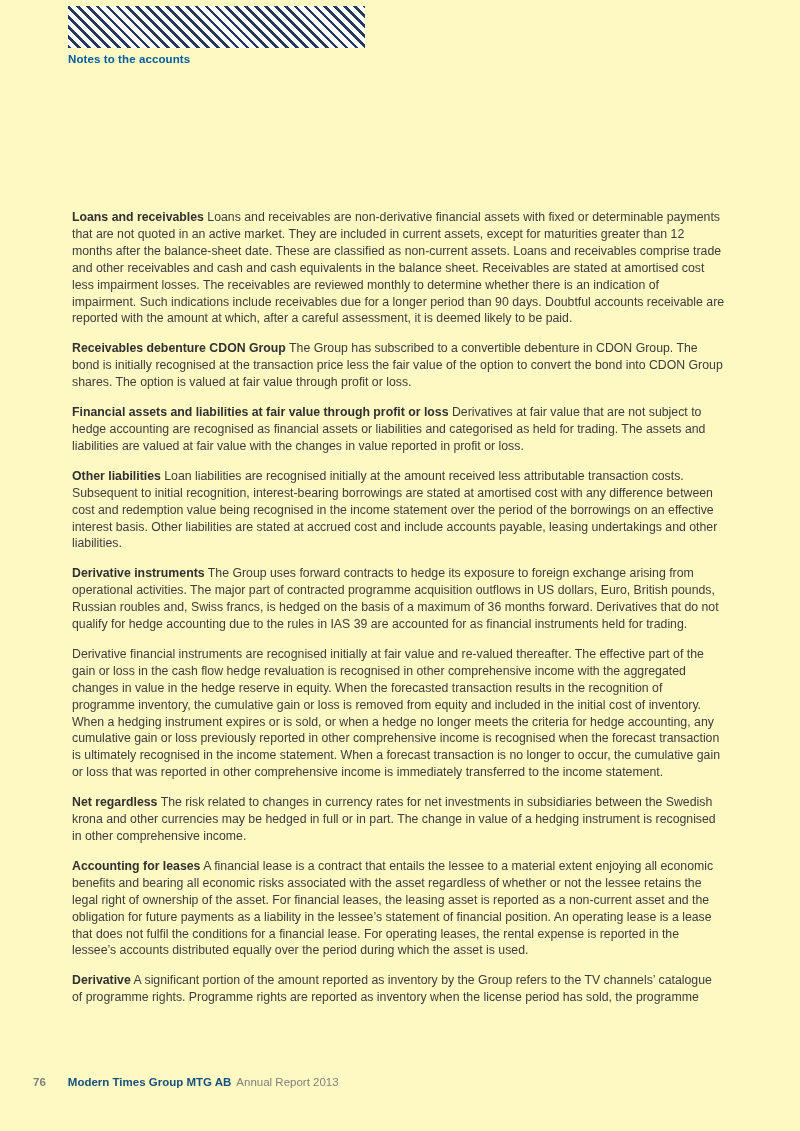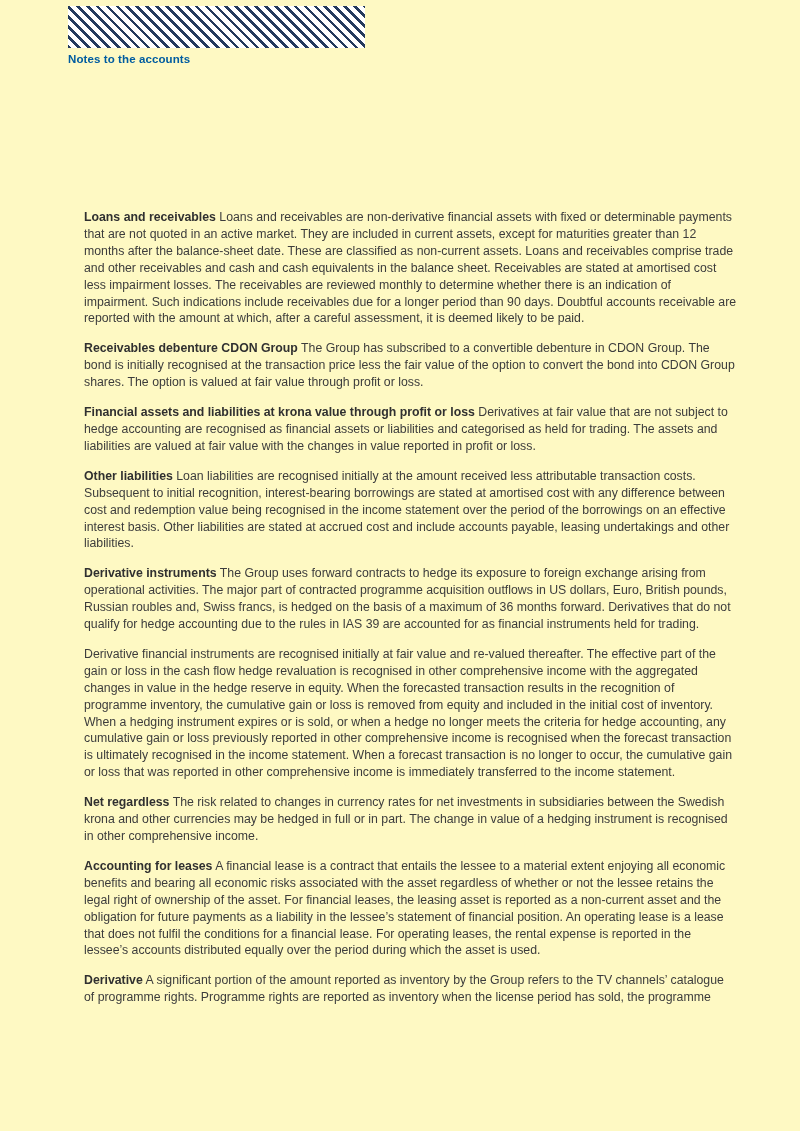--- a/index.html
+++ b/index.html
@@ -33,21 +33,21 @@
     position: absolute;
     left: 68px;
     top: 53px;
     font-size: 11.5px;
     font-weight: bold;
     color: #005ca0;
     letter-spacing: 0.1px;
   }
   .body-text {
     position: absolute;
-    left: 84px;
+    left: 72px;
     top: 209px;
     width: 653px;
     font-size: 12.3px;
     line-height: 16.9px;
     color: #3c3c3c;
     text-align: left;
   }
   .body-text p {
     margin: 0 0 13px 0;
   }
@@ -84,29 +84,32 @@
 
   <div class="stripes"></div>
 
   <div class="section-title">Notes to the accounts</div>
 
   <main class="body-text">
     <p><strong>Loans and receivables</strong> <span>Loans and receivables are non-derivative financial assets with fixed or determinable payments that are not quoted in an active market. They are included in current assets, except for maturities greater than 12 months after the balance-sheet date. These are classified as non-current assets. Loans and receivables comprise trade and other receivables and cash and cash equivalents in the balance sheet. Receivables are stated at amortised cost less impairment losses. The receivables are reviewed monthly to determine whether there is an indication of impairment. Such indications include receivables due for a longer period than 90 days. Doubtful accounts receivable are reported with the amount at which, after a careful assessment, it is deemed likely to be paid.</span></p>
 
     <p><strong>Receivables debenture CDON Group</strong> <span>The Group has subscribed to a convertible debenture in CDON Group. The bond is initially recognised at the transaction price less the fair value of the option to convert the bond into CDON Group shares. The option is valued at fair value through profit or loss.</span></p>
 
-    <p><strong>Financial assets and liabilities at krona value through profit or loss</strong> <span>Derivatives at fair value that are not subject to hedge accounting are recognised as financial assets or liabilities and categorised as held for trading. The assets and liabilities are valued at fair value with the changes in value reported in profit or loss.</span></p>
+    <p><strong>Financial assets and liabilities at fair value through profit or loss</strong> <span>Derivatives at fair value that are not subject to hedge accounting are recognised as financial assets or liabilities and categorised as held for trading. The assets and liabilities are valued at fair value with the changes in value reported in profit or loss.</span></p>
 
     <p><strong>Other liabilities</strong> <span>Loan liabilities are recognised initially at the amount received less attributable transaction costs. Subsequent to initial recognition, interest-bearing borrowings are stated at amortised cost with any difference between cost and redemption value being recognised in the income statement over the period of the borrowings on an effective interest basis. Other liabilities are stated at accrued cost and include accounts payable, leasing undertakings and other liabilities.</span></p>
 
     <p><strong>Derivative instruments</strong> <span>The Group uses forward contracts to hedge its exposure to foreign exchange arising from operational activities. The major part of contracted programme acquisition outflows in US dollars, Euro, British pounds, Russian roubles and, Swiss francs, is hedged on the basis of a maximum of 36 months forward. Derivatives that do not qualify for hedge accounting due to the rules in IAS 39 are accounted for as financial instruments held for trading.</span></p>
 
     <p><span>Derivative financial instruments are recognised initially at fair value and re-valued thereafter. The effective part of the gain or loss in the cash flow hedge revaluation is recognised in other comprehensive income with the aggregated changes in value in the hedge reserve in equity. When the forecasted transaction results in the recognition of programme inventory, the cumulative gain or loss is removed from equity and included in the initial cost of inventory. When a hedging instrument expires or is sold, or when a hedge no longer meets the criteria for hedge accounting, any cumulative gain or loss previously reported in other comprehensive income is recognised when the forecast transaction is ultimately recognised in the income statement. When a forecast transaction is no longer to occur, the cumulative gain or loss that was reported in other comprehensive income is immediately transferred to the income statement.</span></p>
 
     <p><strong>Net regardless</strong> <span>The risk related to changes in currency rates for net investments in subsidiaries between the Swedish krona and other currencies may be hedged in full or in part. The change in value of a hedging instrument is recognised in other comprehensive income.</span></p>
 
     <p><strong>Accounting for leases</strong> <span>A financial lease is a contract that entails the lessee to a material extent enjoying all economic benefits and bearing all economic risks associated with the asset regardless of whether or not the lessee retains the legal right of ownership of the asset. For financial leases, the leasing asset is reported as a non-current asset and the obligation for future payments as a liability in the lessee’s statement of financial position. An operating lease is a lease that does not fulfil the conditions for a financial lease. For operating leases, the rental expense is reported in the lessee’s accounts distributed equally over the period during which the asset is used.</span></p>
 
     <p><strong>Derivative</strong> <span>A significant portion of the amount reported as inventory by the Group refers to the TV channels’ catalogue of programme rights. Programme rights are reported as inventory when the license period has sold, the programme</span></p>
   </main>
 
+  <footer class="footer">
+    <span class="page-number">76</span><span class="company">Modern Times Group MTG AB</span><span class="report">Annual Report 2013</span>
+  </footer>
 
 </div>
 
 </body></html>

